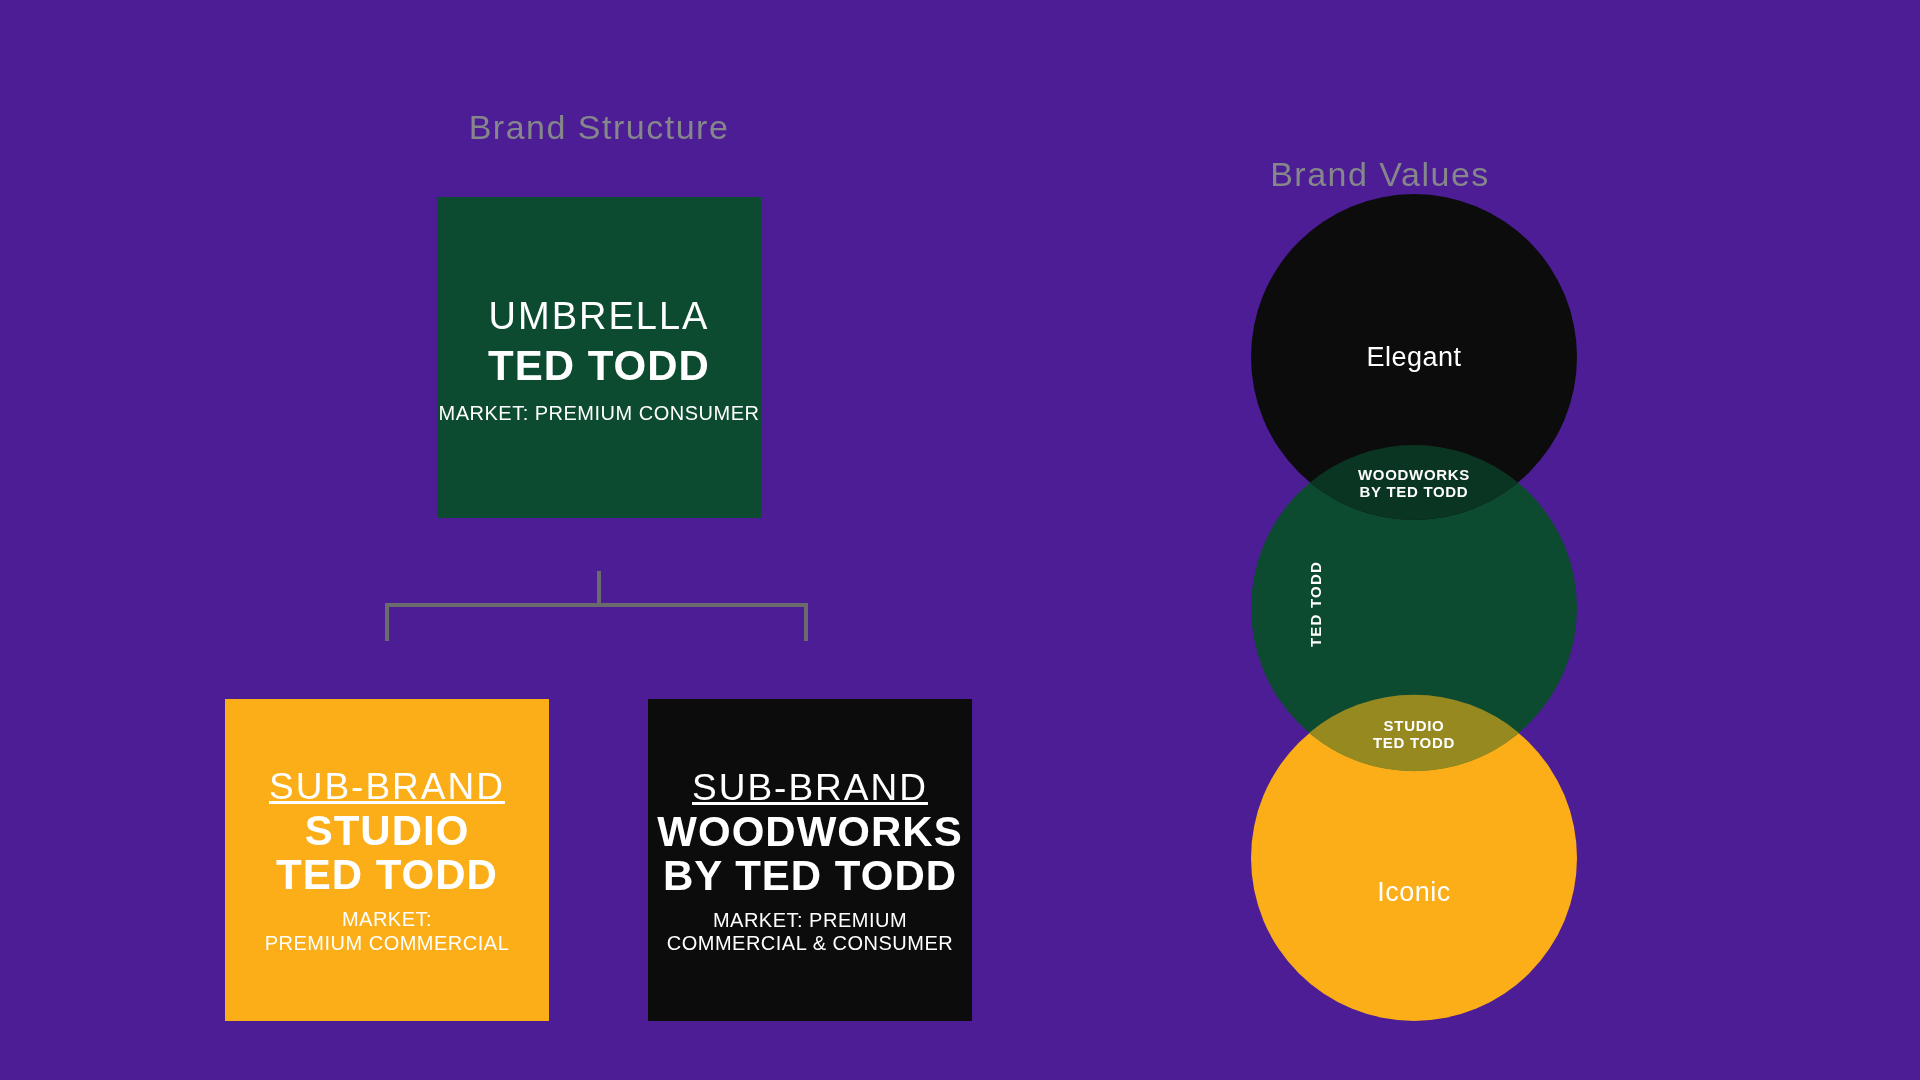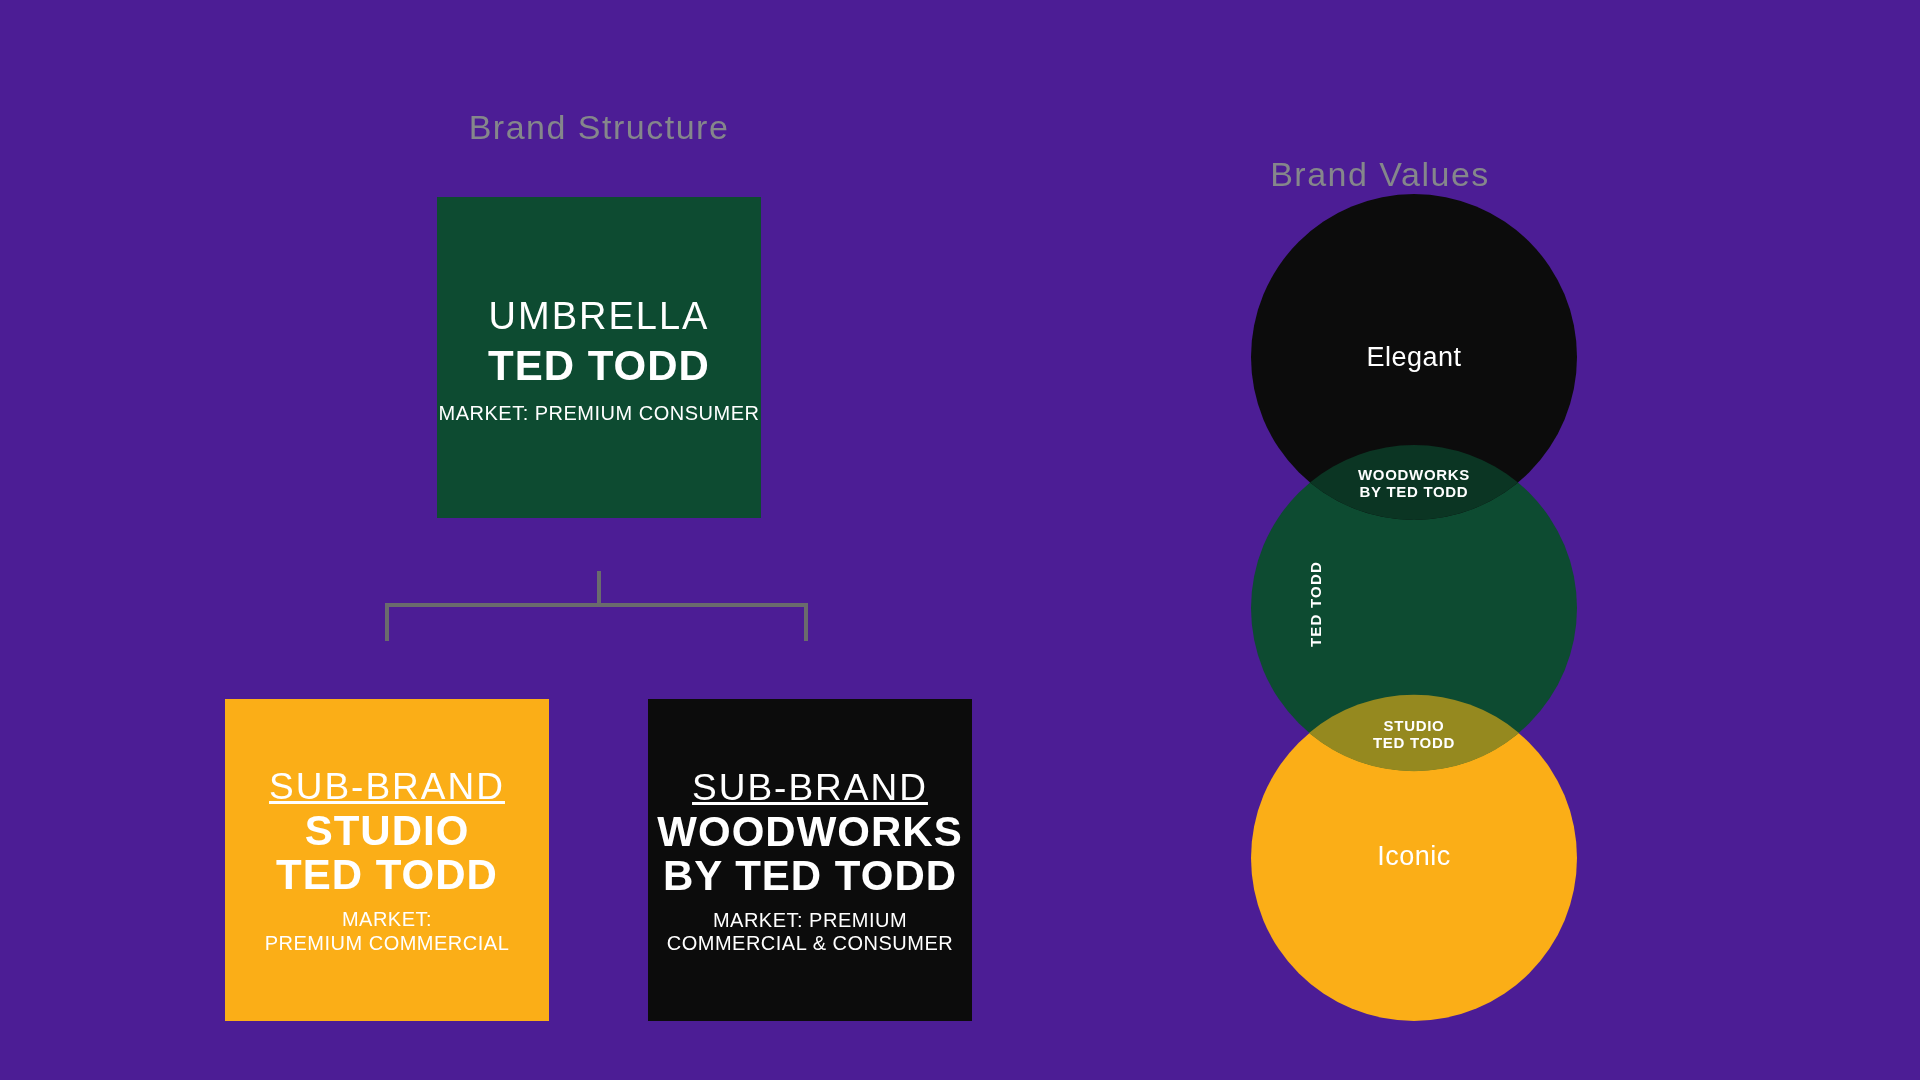--- a/index.html
+++ b/index.html
@@ -32,21 +32,21 @@
   .conn-stub       { left:597px; top:571px; width:4px; height:34px; }
   .conn-crossbar   { left:385px; top:603px; width:423px; height:4px; }
   .conn-left-drop  { left:385px; top:603px; width:4px; height:38px; }
   .conn-right-drop { left:804px; top:603px; width:4px; height:38px; }
 
   .venn { position:absolute; left:1234px; top:177px; }
 
   .circle-label { position:absolute; width:200px; text-align:center; color:#FFFFFF;
                   font-size:27px; font-weight:300; line-height:32px; letter-spacing:0.5px; }
   .elegant-label { left:1314px; top:341px; }
-  .iconic-label  { left:1314px; top:840px; }
+  .iconic-label  { left:1314px; top:876px; }
 
   .values-list { position:absolute; left:1289px; top:528px; width:250px; text-align:center;
                  color:#FFFFFF; font-size:27px; font-weight:300; line-height:36px; letter-spacing:0.5px; }
   .values-list span { display:block; }
 
   .overlap-label { position:absolute; left:1289px; width:250px; text-align:center; color:#FFFFFF;
                    font-size:15px; font-weight:700; line-height:17px; letter-spacing:0.7px; }
   .overlap-woodworks { top:466px; }
   .overlap-studio    { top:717px; }
   .overlap-label span { display:block; }

